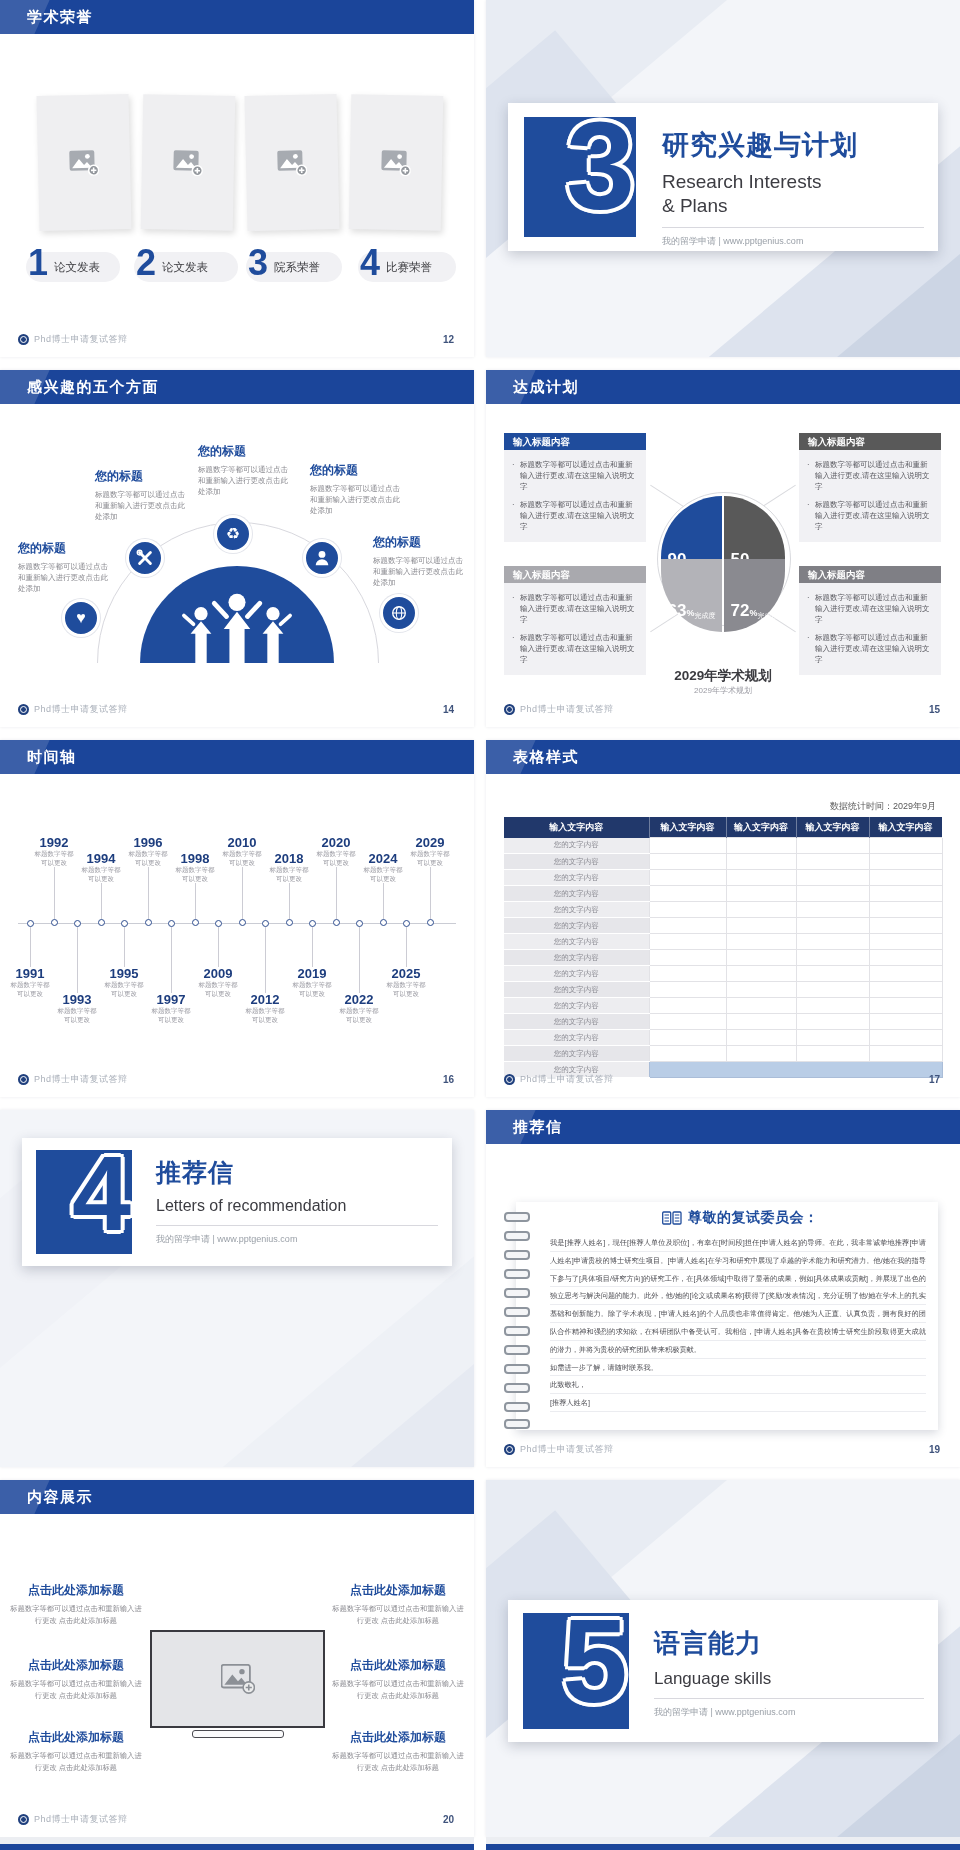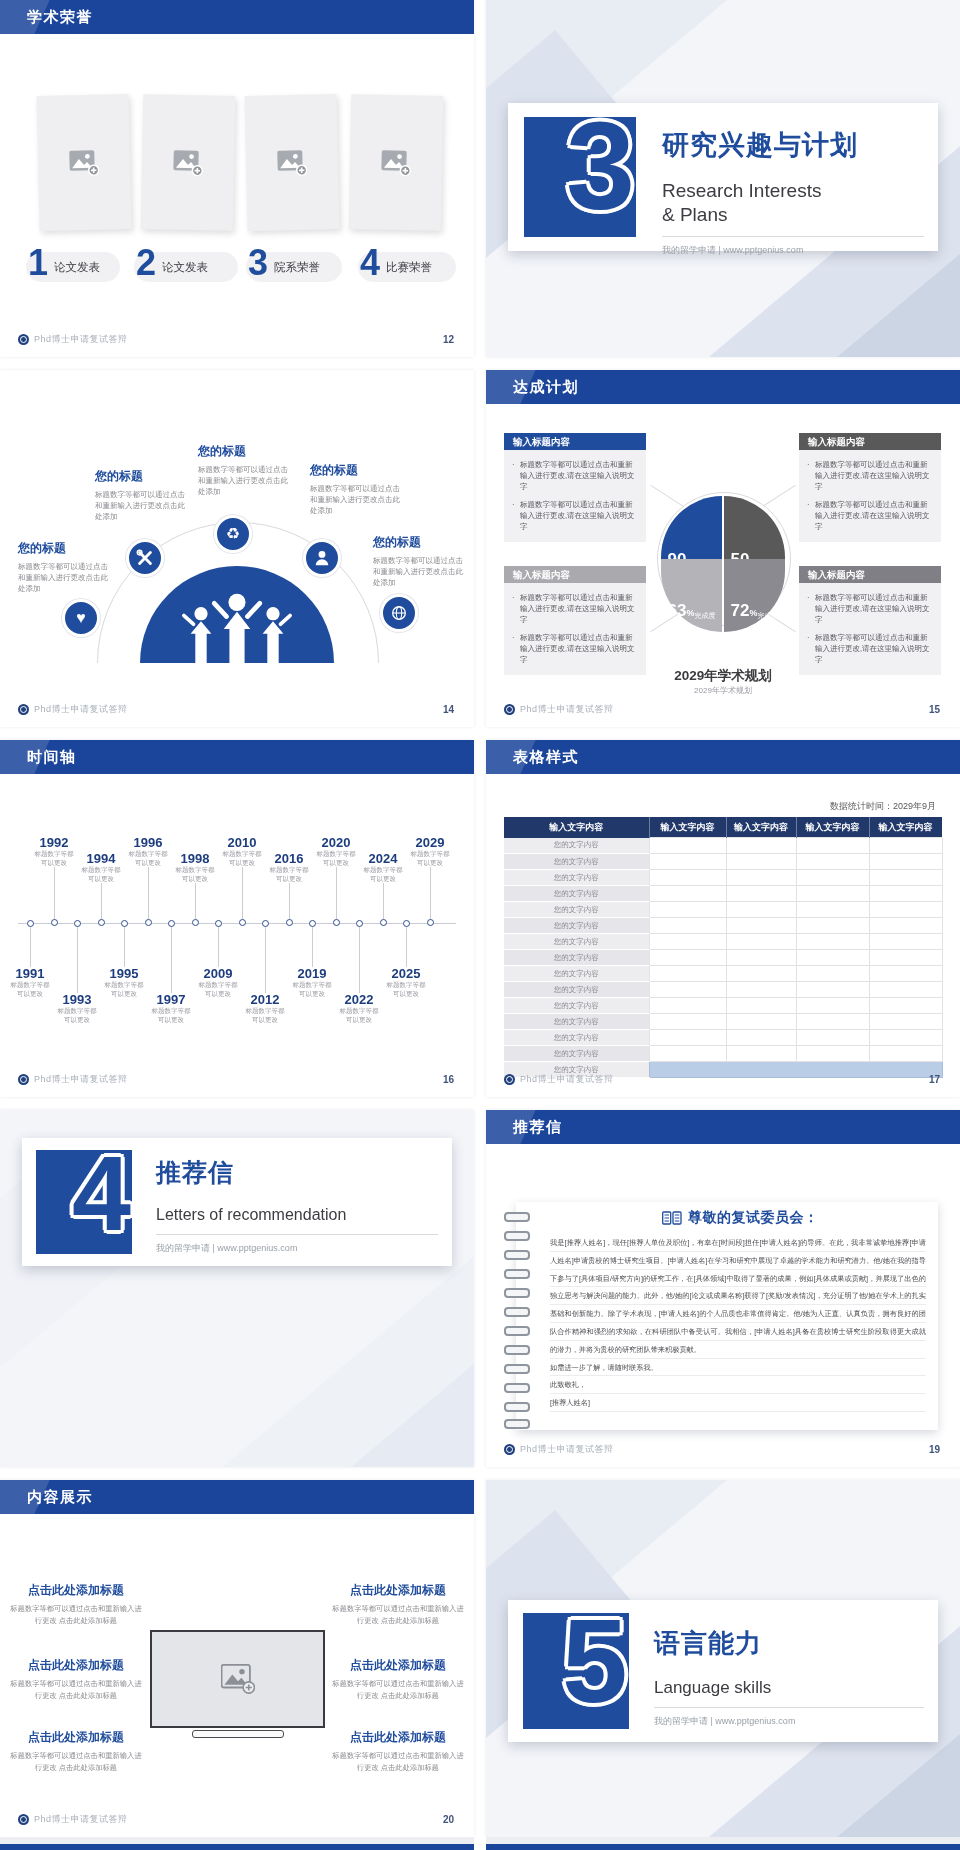--- a/index.html
+++ b/index.html
@@ -38,21 +38,21 @@
   .dv-faint .ds-a{background:#f3f5f9;} .dv-faint .ds-b{background:#eef1f6;}
   .dv-faint .ds-c{background:#e6eaf2;} .dv-faint .ds-d{background:#f0f2f7;}
   .dv-card{position:absolute;left:22px;right:22px;background:#fff;
            box-shadow:0 4px 12px rgba(30,40,70,.22);}
   .dv-sq{position:absolute;background:#1f4c9c;}
   .dv-num{position:absolute;font-weight:bold;color:#1f4c9c;line-height:.9;
           text-shadow:0 4px #fff,0 -4px #fff,4px 0 #fff,-4px 0 #fff,
                       3px 3px #fff,-3px 3px #fff,3px -3px #fff,-3px -3px #fff;}
   .dv-text{position:absolute;}
   .dv-title{font-weight:bold;color:#1f4c9c;letter-spacing:1px;}
-  .dv-sub{color:#3c3c42;line-height:1.25;margin-top:16px;}
+  .dv-sub{color:#3c3c42;line-height:1.25;margin-top:7px;}
   .dv-line{height:1px;background:#d8d8de;margin:9px 0 7px;}
   .dv-tag{font-size:9px;color:#9aa0a8;}
   
   .s14-block{position:absolute;}
   .s14-bt{font-size:12px;font-weight:bold;color:#1f4c9c;margin-bottom:4px;}
   .s14-bb{font-size:7.5px;color:#8a8a90;line-height:11px;}
   .arcwrap{position:absolute;left:60px;top:130px;width:354px;height:163px;overflow:hidden;}
   .arc{position:absolute;left:37px;top:22px;width:280px;height:280px;border:1px solid #d8d8de;
        border-radius:50%;}
   .dome{position:absolute;left:140px;top:196px;width:194px;height:97px;background:#1f4c9c;
@@ -210,20 +210,23 @@
         <div>Research Interests</div>
         <div>&amp; Plans</div>
       </div>
       <div class="dv-line"></div>
       <div class="dv-tag">我的留学申请 | www.pptgenius.com</div>
     </div>
   </div>
 </div>
 
 <div class="slide" style="left:0;top:370px">
+  <div class="bar">
+    <span class="bar-title">感兴趣的五个方面</span>
+  </div>
   <div class="s14-block" style="left:95px;top:98px;width:95px">
     <div class="s14-bt">您的标题</div>
     <div class="s14-bb">标题数字等都可以通过点击和重新输入进行更改点击此处添加</div>
   </div>
   <div class="s14-block" style="left:198px;top:73px;width:95px">
     <div class="s14-bt">您的标题</div>
     <div class="s14-bb">标题数字等都可以通过点击和重新输入进行更改点击此处添加</div>
   </div>
   <div class="s14-block" style="left:310px;top:92px;width:92px">
     <div class="s14-bt">您的标题</div>
@@ -477,21 +480,21 @@
   <div class="tp df" style="left:265px">
       <div class="tp-dot"></div>
       <div class="tp-stem"></div>
       <div class="tp-year">2012</div>
       <div class="tp-cap">
         <span>标题数字等都</span>
         <span>可以更改</span>
       </div>
     </div>
   <div class="tp un" style="left:289px">
-      <div class="tp-year">2016</div>
+      <div class="tp-year">2018</div>
       <div class="tp-cap">
         <span>标题数字等都</span>
         <span>可以更改</span>
       </div>
       <div class="tp-stem"></div>
       <div class="tp-dot"></div>
     </div>
   <div class="tp dn" style="left:312px">
       <div class="tp-dot"></div>
       <div class="tp-stem"></div>

